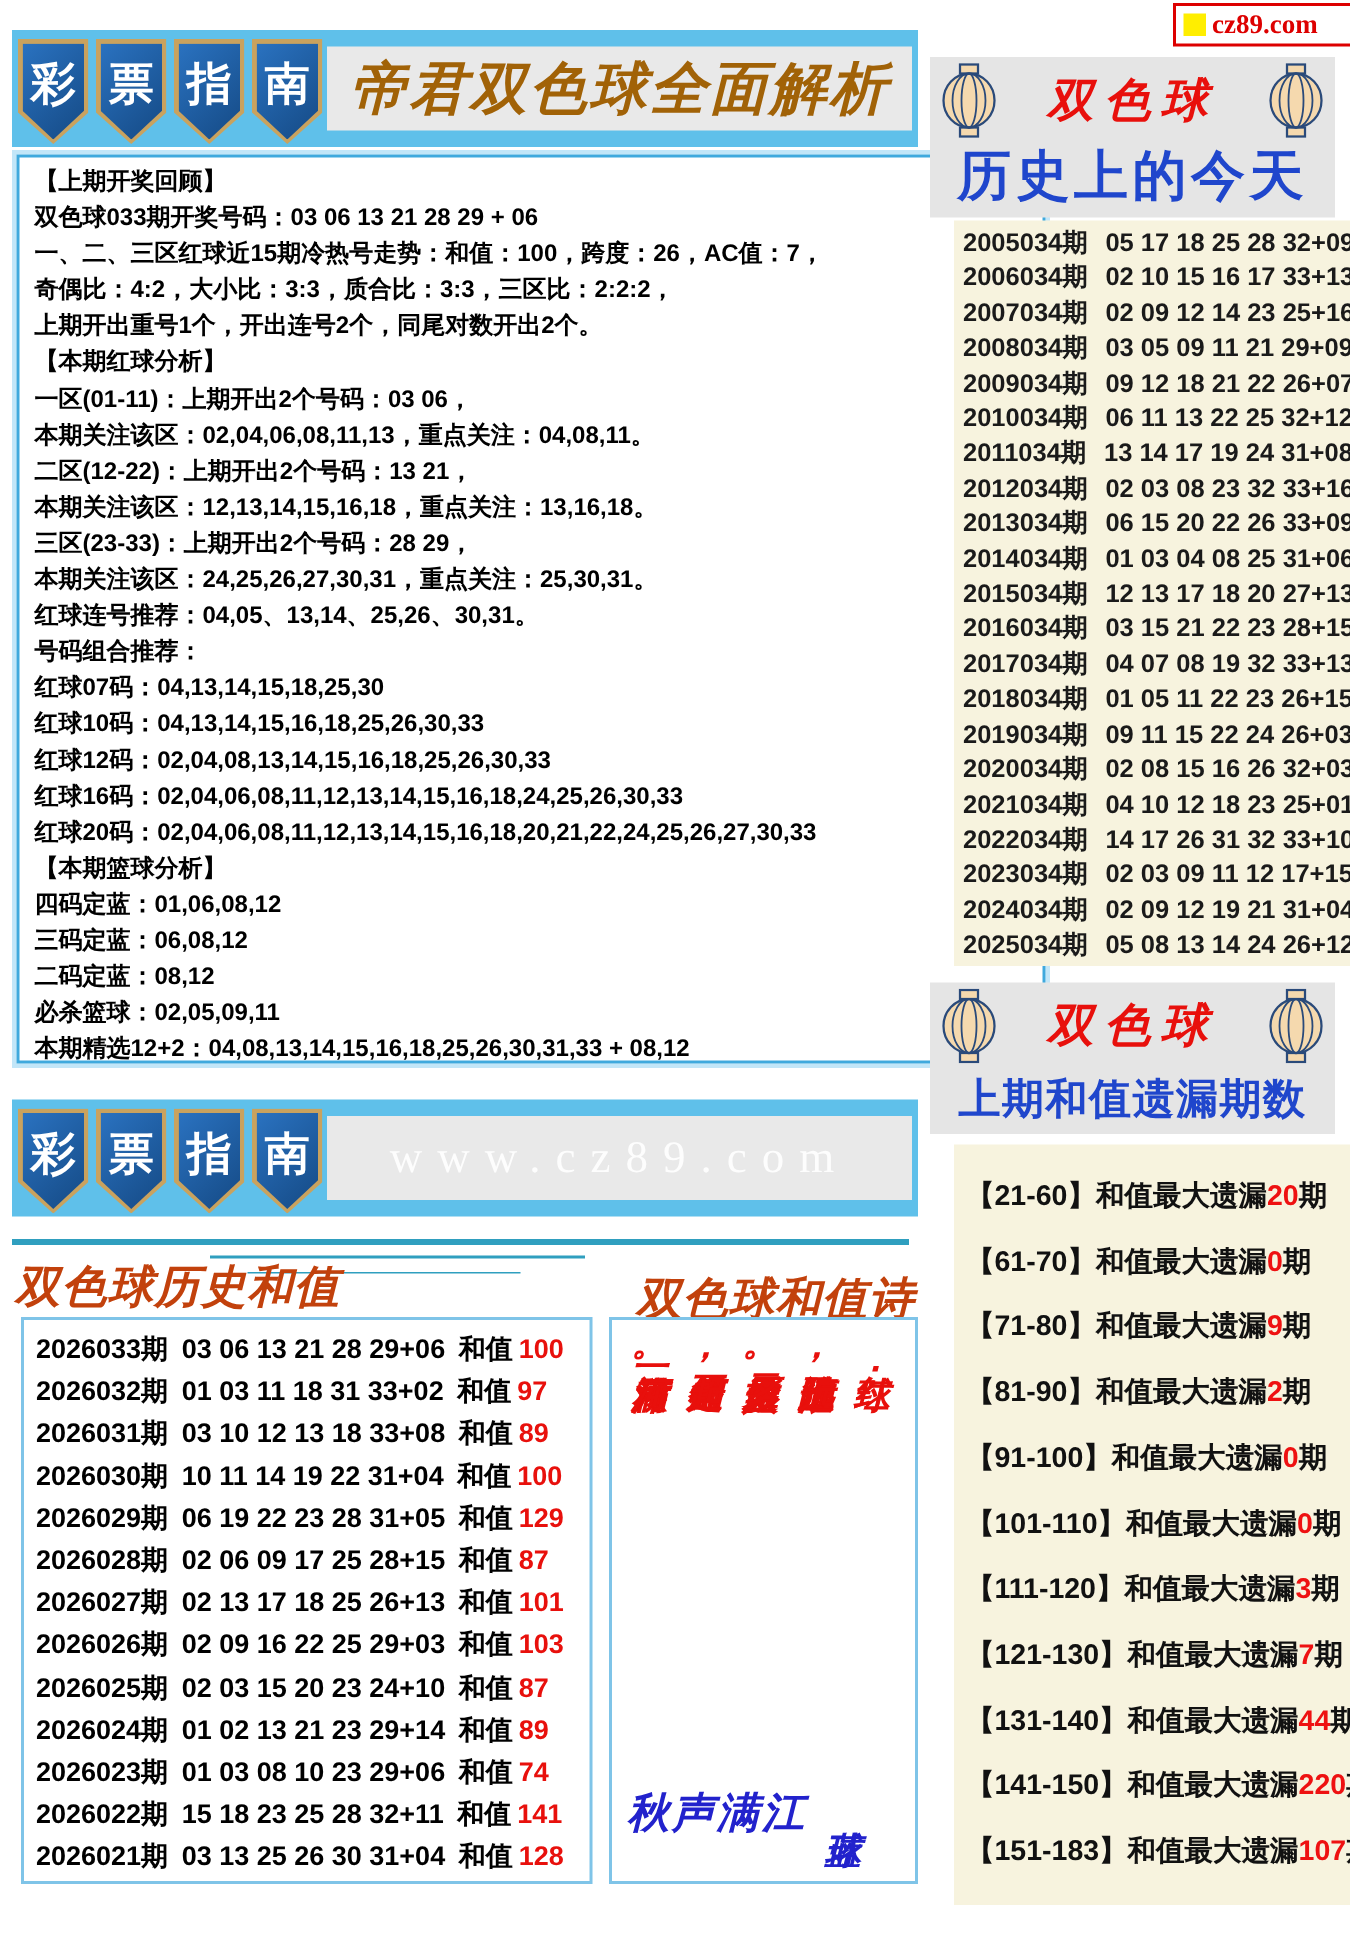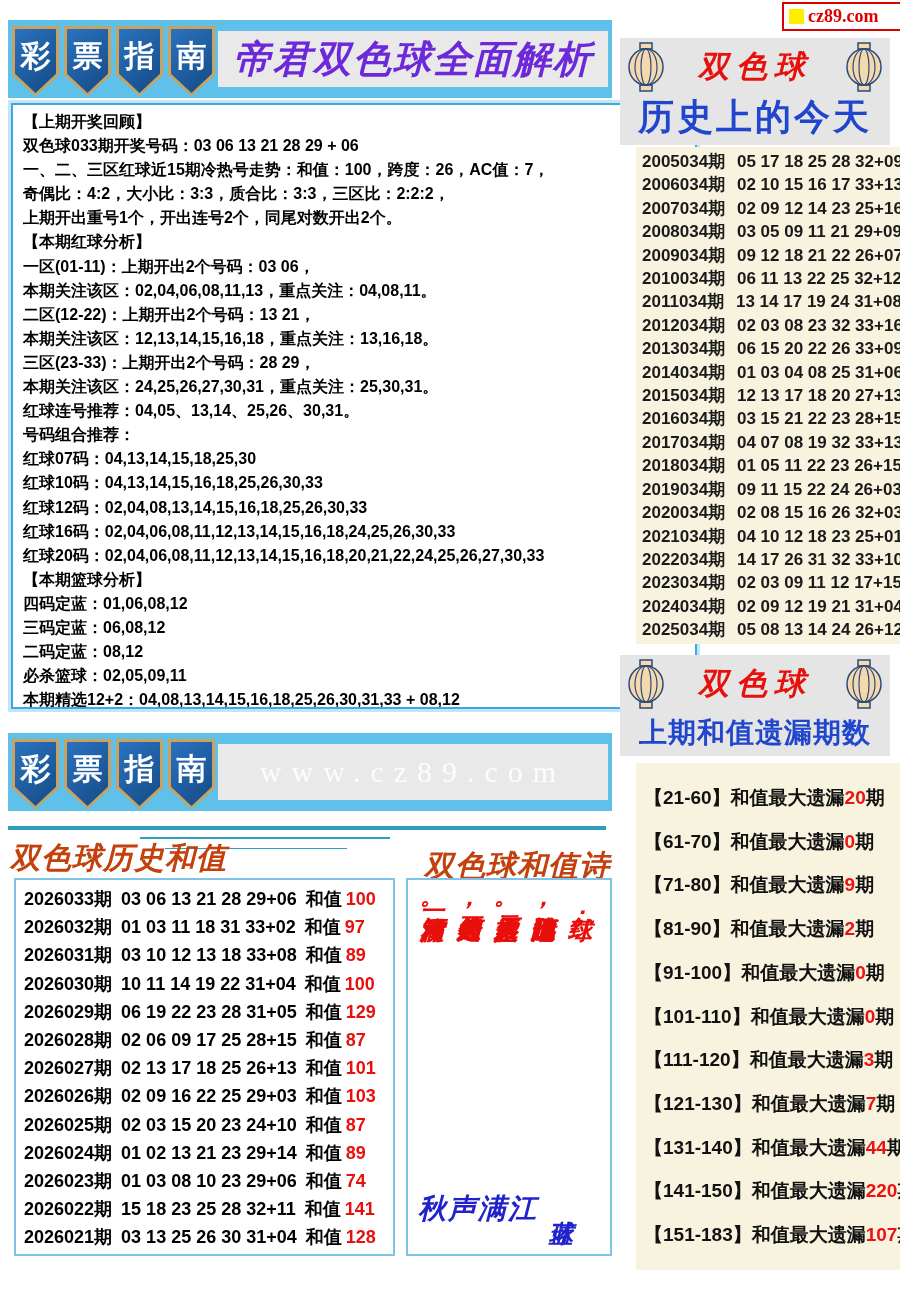--- a/index.html
+++ b/index.html
@@ -18,21 +18,21 @@
     clip-path:polygon(0 0,100% 0,100% 70%,50% 100%,0 70%); }
   .pennant-in { position:absolute; left:3px; top:3px; right:3px; bottom:3px;
     background:linear-gradient(135deg,#2a72c0,#154a85);
     -webkit-clip-path:polygon(0 0,100% 0,100% 70%,50% 100%,0 70%);
     clip-path:polygon(0 0,100% 0,100% 70%,50% 100%,0 70%);
     display:flex; justify-content:center; }
   .pennant-char { color:#fff; font-size:30px; font-weight:bold; margin-top:7px; }
   .title-box { position:absolute; left:210px; right:4px; top:11px; bottom:11px;
     background:#e9e9e9; display:flex; align-items:center; justify-content:center; overflow:hidden; }
   .calli { font-family:"Liberation Serif", serif; font-style:italic; font-weight:bold; }
-  #main-title { color:#6d28d9; font-size:38px; letter-spacing:2px; white-space:nowrap; }
+  #main-title { color:#a16207; font-size:38px; letter-spacing:2px; white-space:nowrap; }
   #watermark { color:rgba(255,255,255,0.9); font-size:30px; letter-spacing:10px;
     font-family:"Liberation Serif", serif; white-space:nowrap; }
   
   #analysis-panel { position:absolute; left:8px; top:100px; width:692px; height:612px;
     border:3px solid #c2e6f8; background:#fff; }
   #analysis-inner { position:absolute; inset:0; border:2px solid #3fa9dd;
     padding:5px 0 0 10px; overflow:hidden; }
   .a-line { font-size:16px; line-height:24.1px; color:#000; white-space:nowrap; font-weight:bold; }
   
   #teal-line { position:absolute; left:8px; top:826px; width:598px; height:4px; background:#2f9fbf; }

